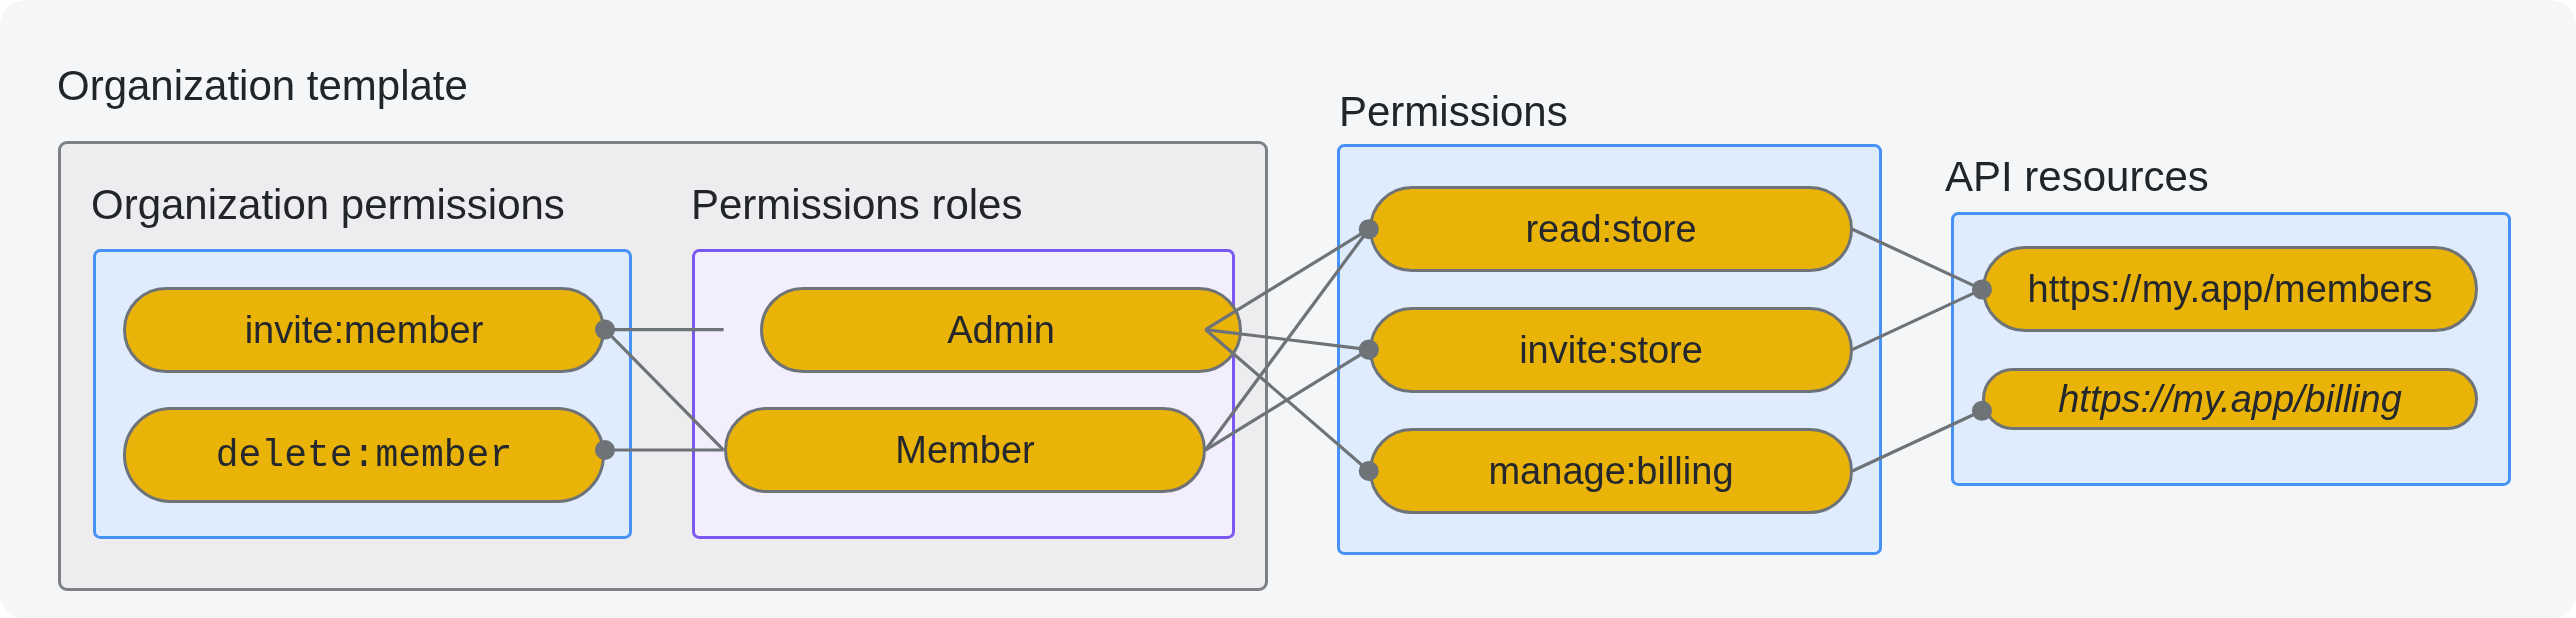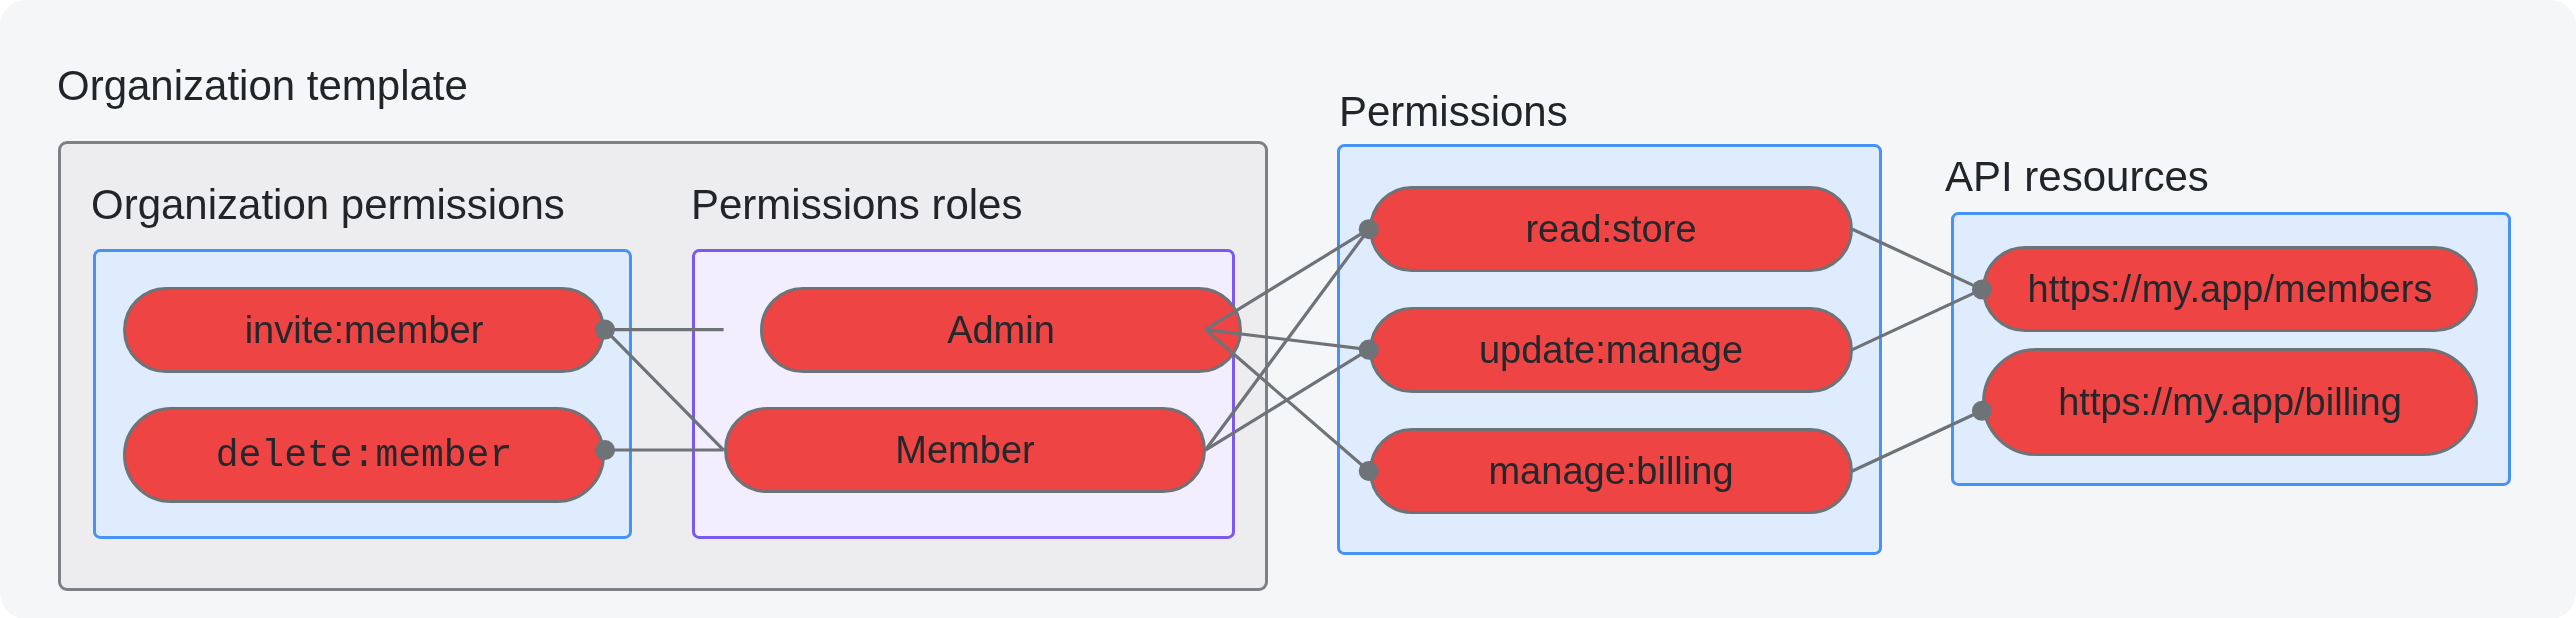--- a/index.html
+++ b/index.html
@@ -39,21 +39,21 @@
     border-radius: 7.3px;
   }
   .box-purple {
     background: #f3eefd;
     border: 3.7px solid #7a58f1;
     border-radius: 7.3px;
   }
   .pill {
     position: absolute;
     box-sizing: border-box;
-    background: #ef4444;
+    background: #eab308;
     border: 3.2px solid #6e7378;
     border-radius: 55px;
     display: flex;
     align-items: center;
     justify-content: center;
     font-size: 38px;
     font-weight: 400;
     color: #24282c;
     white-space: nowrap;
   }
@@ -94,27 +94,27 @@
   <div class="pill" style="left:123px; top:287px; width:482px; height:86px;text-align:right;">invite:member</div>
 
   <div class="pill" style="left:123px; top:407px; width:482px; height:96px;font-family:Liberation Mono, monospace;">delete:member</div>
 
   <div class="pill" style="left:760px; top:287px; width:482px; height:86px;">Admin</div>
 
   <div class="pill" style="left:724px; top:407px; width:482px; height:86px;">Member</div>
 
   <div class="pill" style="left:1369px; top:186px; width:484px; height:86px;">read:store</div>
 
-  <div class="pill" style="left:1369px; top:307px; width:484px; height:86px;">update:manage</div>
+  <div class="pill" style="left:1369px; top:307px; width:484px; height:86px;">invite:store</div>
 
   <div class="pill" style="left:1369px; top:428px; width:484px; height:86px;">manage:billing</div>
 
   <div class="pill" style="left:1982px; top:246px; width:496px; height:86px;">https://my.app/members</div>
 
-  <div class="pill" style="left:1982px; top:348px; width:496px; height:108px;">https://my.app/billing</div>
+  <div class="pill" style="left:1982px; top:368px; width:496px; height:62px;font-style:italic;">https://my.app/billing</div>
 
   <svg id="edge-layer" viewBox="0 0 2823 678">
       <line x1="663" y1="361" x2="793" y2="361" stroke="#6e7378" stroke-width="3.5"></line>
       <line x1="663" y1="361" x2="793" y2="493" stroke="#6e7378" stroke-width="3.5"></line>
       <line x1="663" y1="493" x2="793" y2="493" stroke="#6e7378" stroke-width="3.5"></line>
       <line x1="1321" y1="361" x2="1500" y2="251" stroke="#6e7378" stroke-width="3.5"></line>
       <line x1="1321" y1="361" x2="1500" y2="383" stroke="#6e7378" stroke-width="3.5"></line>
       <line x1="1321" y1="361" x2="1500" y2="516" stroke="#6e7378" stroke-width="3.5"></line>
       <line x1="1321" y1="493" x2="1500" y2="251" stroke="#6e7378" stroke-width="3.5"></line>
       <line x1="1321" y1="493" x2="1500" y2="383" stroke="#6e7378" stroke-width="3.5"></line>

